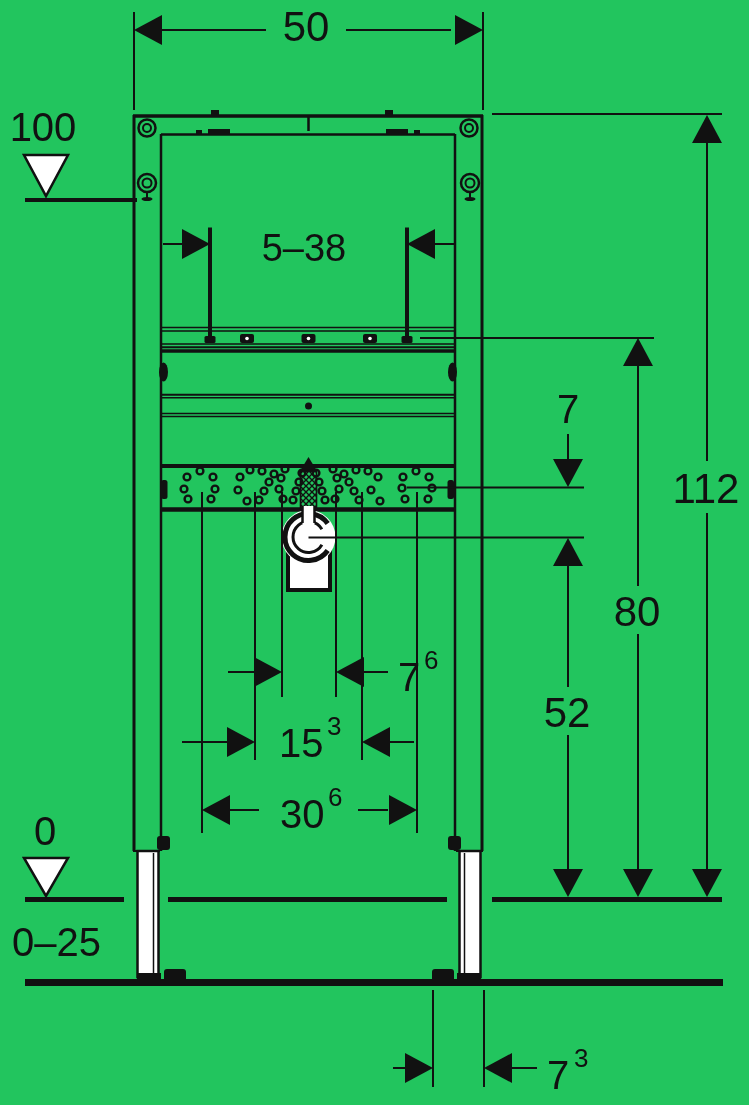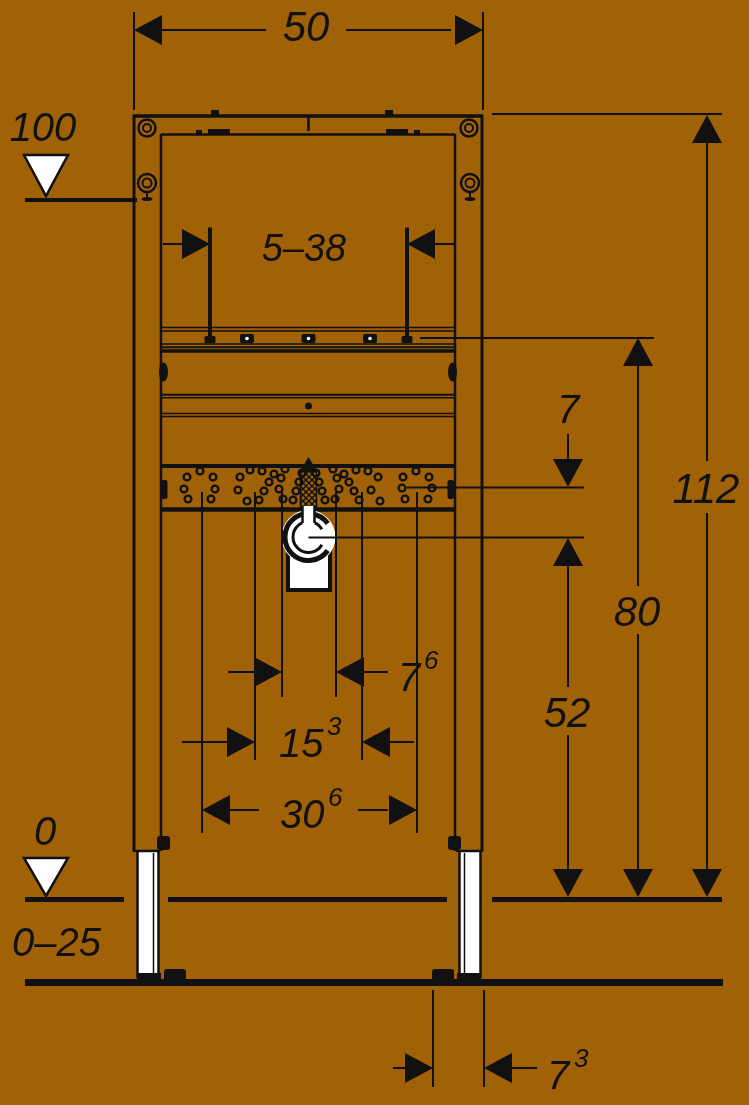--- a/index.html
+++ b/index.html
@@ -1,16 +1,16 @@
 <!DOCTYPE html>
 <html><head>
 <meta charset="utf-8">
 <style>
   html,body{margin:0;padding:0;background:#ffffff;}
-  .stage{width:749px;height:1105px;position:relative;background:#a16207;overflow:hidden;font-style:italic;}
+  .stage{width:749px;height:1105px;position:relative;background:#22c55e;overflow:hidden;}
   svg{display:block;}
   text{font-family:"Liberation Sans","DejaVu Sans",sans-serif;fill:#111111;}
   .t42{font-size:42px;} .t40{font-size:40px;} .t38{font-size:38px;} .t26{font-size:26px;}
   .mid{text-anchor:middle;}
 </style>
 </head>
 <body>
 
 <div class="stage">
 <svg width="749" height="1105" viewBox="0 0 749 1105">

